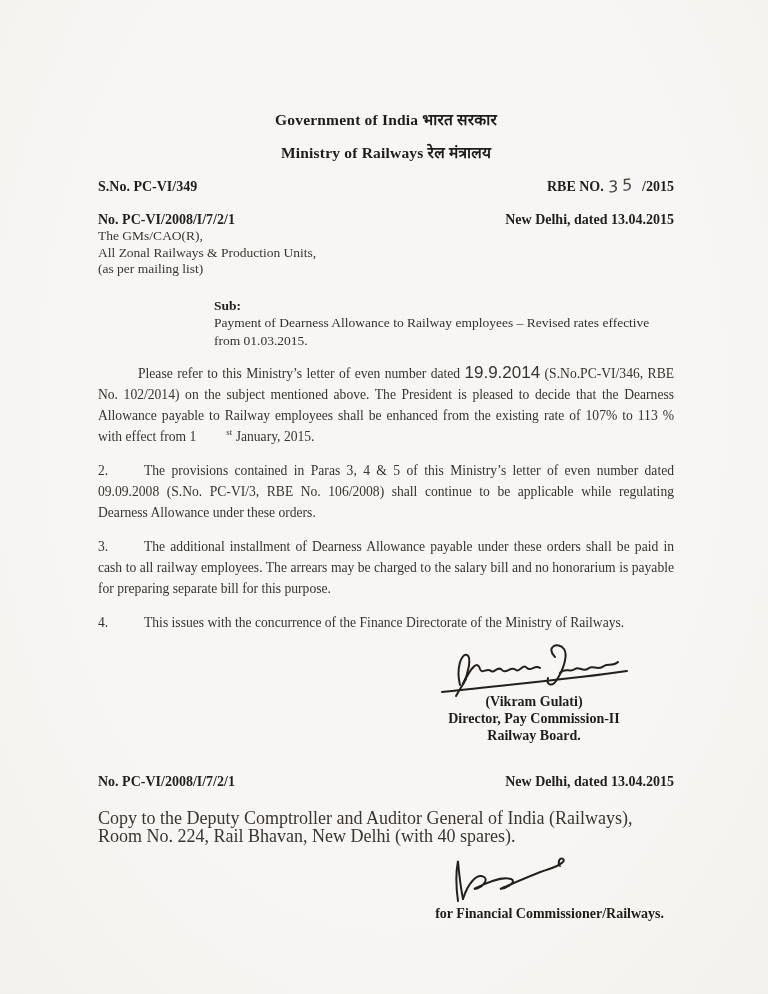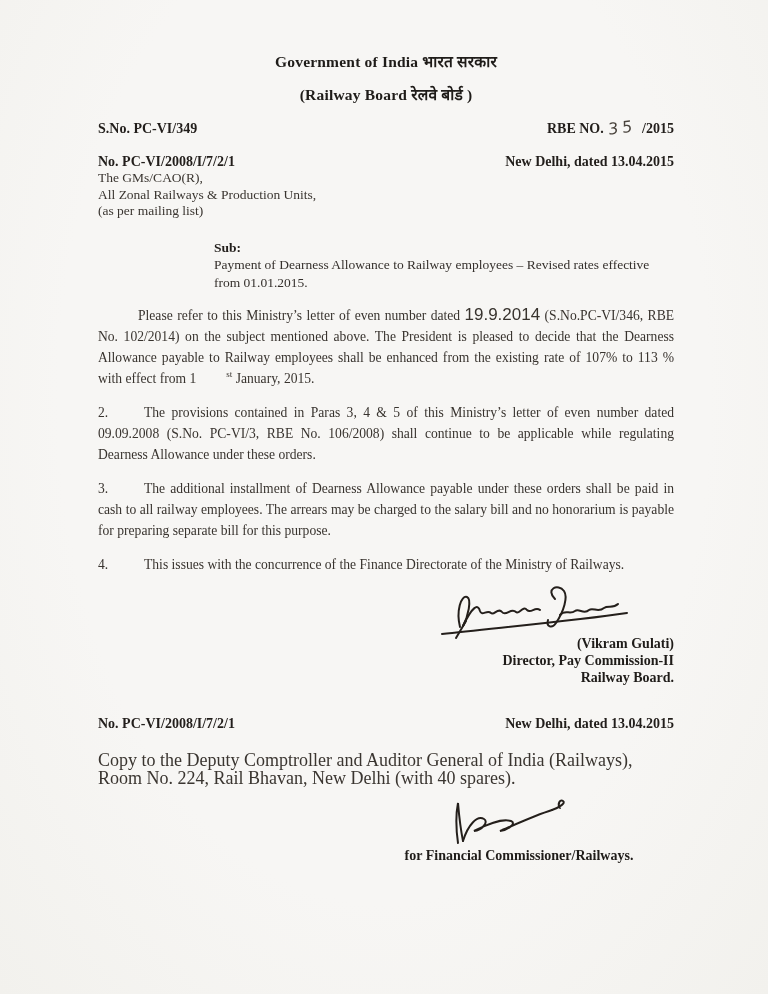--- a/index.html
+++ b/index.html
@@ -8,21 +8,21 @@
     position:relative;
     width:768px; height:994px;
     margin:0 auto;
     background:#f6f5f2;
     background-image:radial-gradient(ellipse at 50% 40%, #f7f6f4 60%, #f2f1ed 100%);
     font-family:"Liberation Serif", serif;
     color:#35302c;
     overflow:hidden;
   }
   .content { position:absolute; left:98px; top:0; width:576px; }
-  .letterhead { padding-top:52px; text-align:center; font-weight:bold; font-size:15.5px; color:#1f1c19; }
+  .letterhead { padding-top:110px; text-align:center; font-weight:bold; font-size:15.5px; color:#1f1c19; }
   .letterhead .h-line { line-height:19px; margin-bottom:14px; letter-spacing:0.2px; }
   .row { display:flex; justify-content:space-between; align-items:baseline;gap:10px; }
   .bold { font-weight:bold; color:#221e1b; }
   .ref-row { margin-top:8px; font-size:14px; }
   .rbe-wrap { display:flex; align-items:flex-end; }
   .handwritten {
     display:inline-block;
     font-family:"DejaVu Sans", sans-serif;
     font-size:16px; color:#4a443d;
     transform:rotate(-7deg) skewX(-6deg);
@@ -31,37 +31,37 @@
   }
   .letterno-row { margin-top:17px; font-size:14px; }
   .addressee { font-size:13.5px; line-height:16.5px; color:#3a3530; }
   .subject { display:flex; margin:19px 0 0 116px; width:450px; font-size:13.5px; line-height:17.5px;flex-direction:column; }
   .subject .label { font-weight:bold; color:#221e1b; margin-right:15px; white-space:nowrap; }
   .para { text-align:justify; font-size:13.6px; line-height:21px; margin-top:13px; color:#38332e; }
   .para.indent { text-indent:40px; }
   .pnum { display:inline-block; width:46px; text-indent:0; }
   .sans { font-family:"Liberation Sans", sans-serif; font-size:17px; }
   sup { font-size:9px; line-height:0; vertical-align:super;margin-left:30px; }
-  .sig-block { width:280px; margin:6px 0 0 auto; text-align:right; }
+  .sig-block { width:280px; margin:6px 0 0 auto; text-align:center; }
   .sig-svg { display:block; margin:0 auto -8px auto; }
   .sig-line { font-weight:bold; font-size:14px; line-height:17px; color:#1f1c19; }
   .footer-ref { margin-top:30px; font-size:14px; }
   .copy-para { margin-top:19px; font-size:18px; line-height:18px; color:#3a3530; }
-  .sig2-block { width:290px; margin:10px 10px 0 auto; text-align:center; }
+  .sig2-block { width:290px; margin:10px 10px 0 auto; text-align:right; }
   .sig2-svg { display:block; margin:0 auto -2px auto; }
 </style>
 </head>
 <body>
 
 <div class="page">
   <div class="content">
 
     <div class="letterhead">
       <div class="h-line">Government of India भारत  सरकार</div>
-      <div class="h-line">(Railway Board  रेलवे  बोर्ड )</div>
+      <div class="h-line">Ministry of Railways रेल  मंत्रालय</div>
     </div>
 
     <div class="row ref-row">
       <span class="bold">S.No. PC-VI/349</span>
       <span class="rbe-wrap">
         <span class="bold">RBE NO.</span>
         <span class="handwritten">35</span>
         <span class="bold">/2015</span>
       </span>
     </div>
@@ -72,21 +72,21 @@
     </div>
 
     <div class="addressee">
       <div>The GMs/CAO(R),</div>
       <div>All Zonal Railways &amp; Production Units,</div>
       <div>(as per mailing list)</div>
     </div>
 
     <div class="subject">
       <span class="label">Sub:</span>
-      <span>Payment of Dearness Allowance to Railway employees – Revised rates effective from 01.01.2015.</span>
+      <span>Payment of Dearness Allowance to Railway employees – Revised rates effective from 01.03.2015.</span>
     </div>
 
     <div class="para indent"><span>Please refer to this Ministry’s letter of even number dated </span><span class="sans">19.9.2014</span><span> (S.No.PC-VI/346, RBE No. 102/2014) on the subject mentioned above. The President is pleased to decide that the Dearness Allowance payable to Railway employees shall be enhanced from the existing rate of 107% to 113 % with effect from 1</span><sup>st</sup><span> January, 2015.</span></div>
 
     <div class="para"><span class="pnum">2.</span><span>The provisions contained in Paras 3, 4 &amp; 5 of this Ministry’s letter of even number dated 09.09.2008 (S.No. PC-VI/3, RBE No. 106/2008) shall continue to be applicable while regulating Dearness Allowance under these orders.</span></div>
 
     <div class="para"><span class="pnum">3.</span><span>The additional installment of Dearness Allowance payable under these orders shall be paid in cash to all railway employees. The arrears may be charged to the salary bill and no honorarium is payable for preparing separate bill for this purpose.</span></div>
 
     <div class="para"><span class="pnum">4.</span><span>This issues with the concurrence of the Finance Directorate of the Ministry of Railways.</span></div>
 

